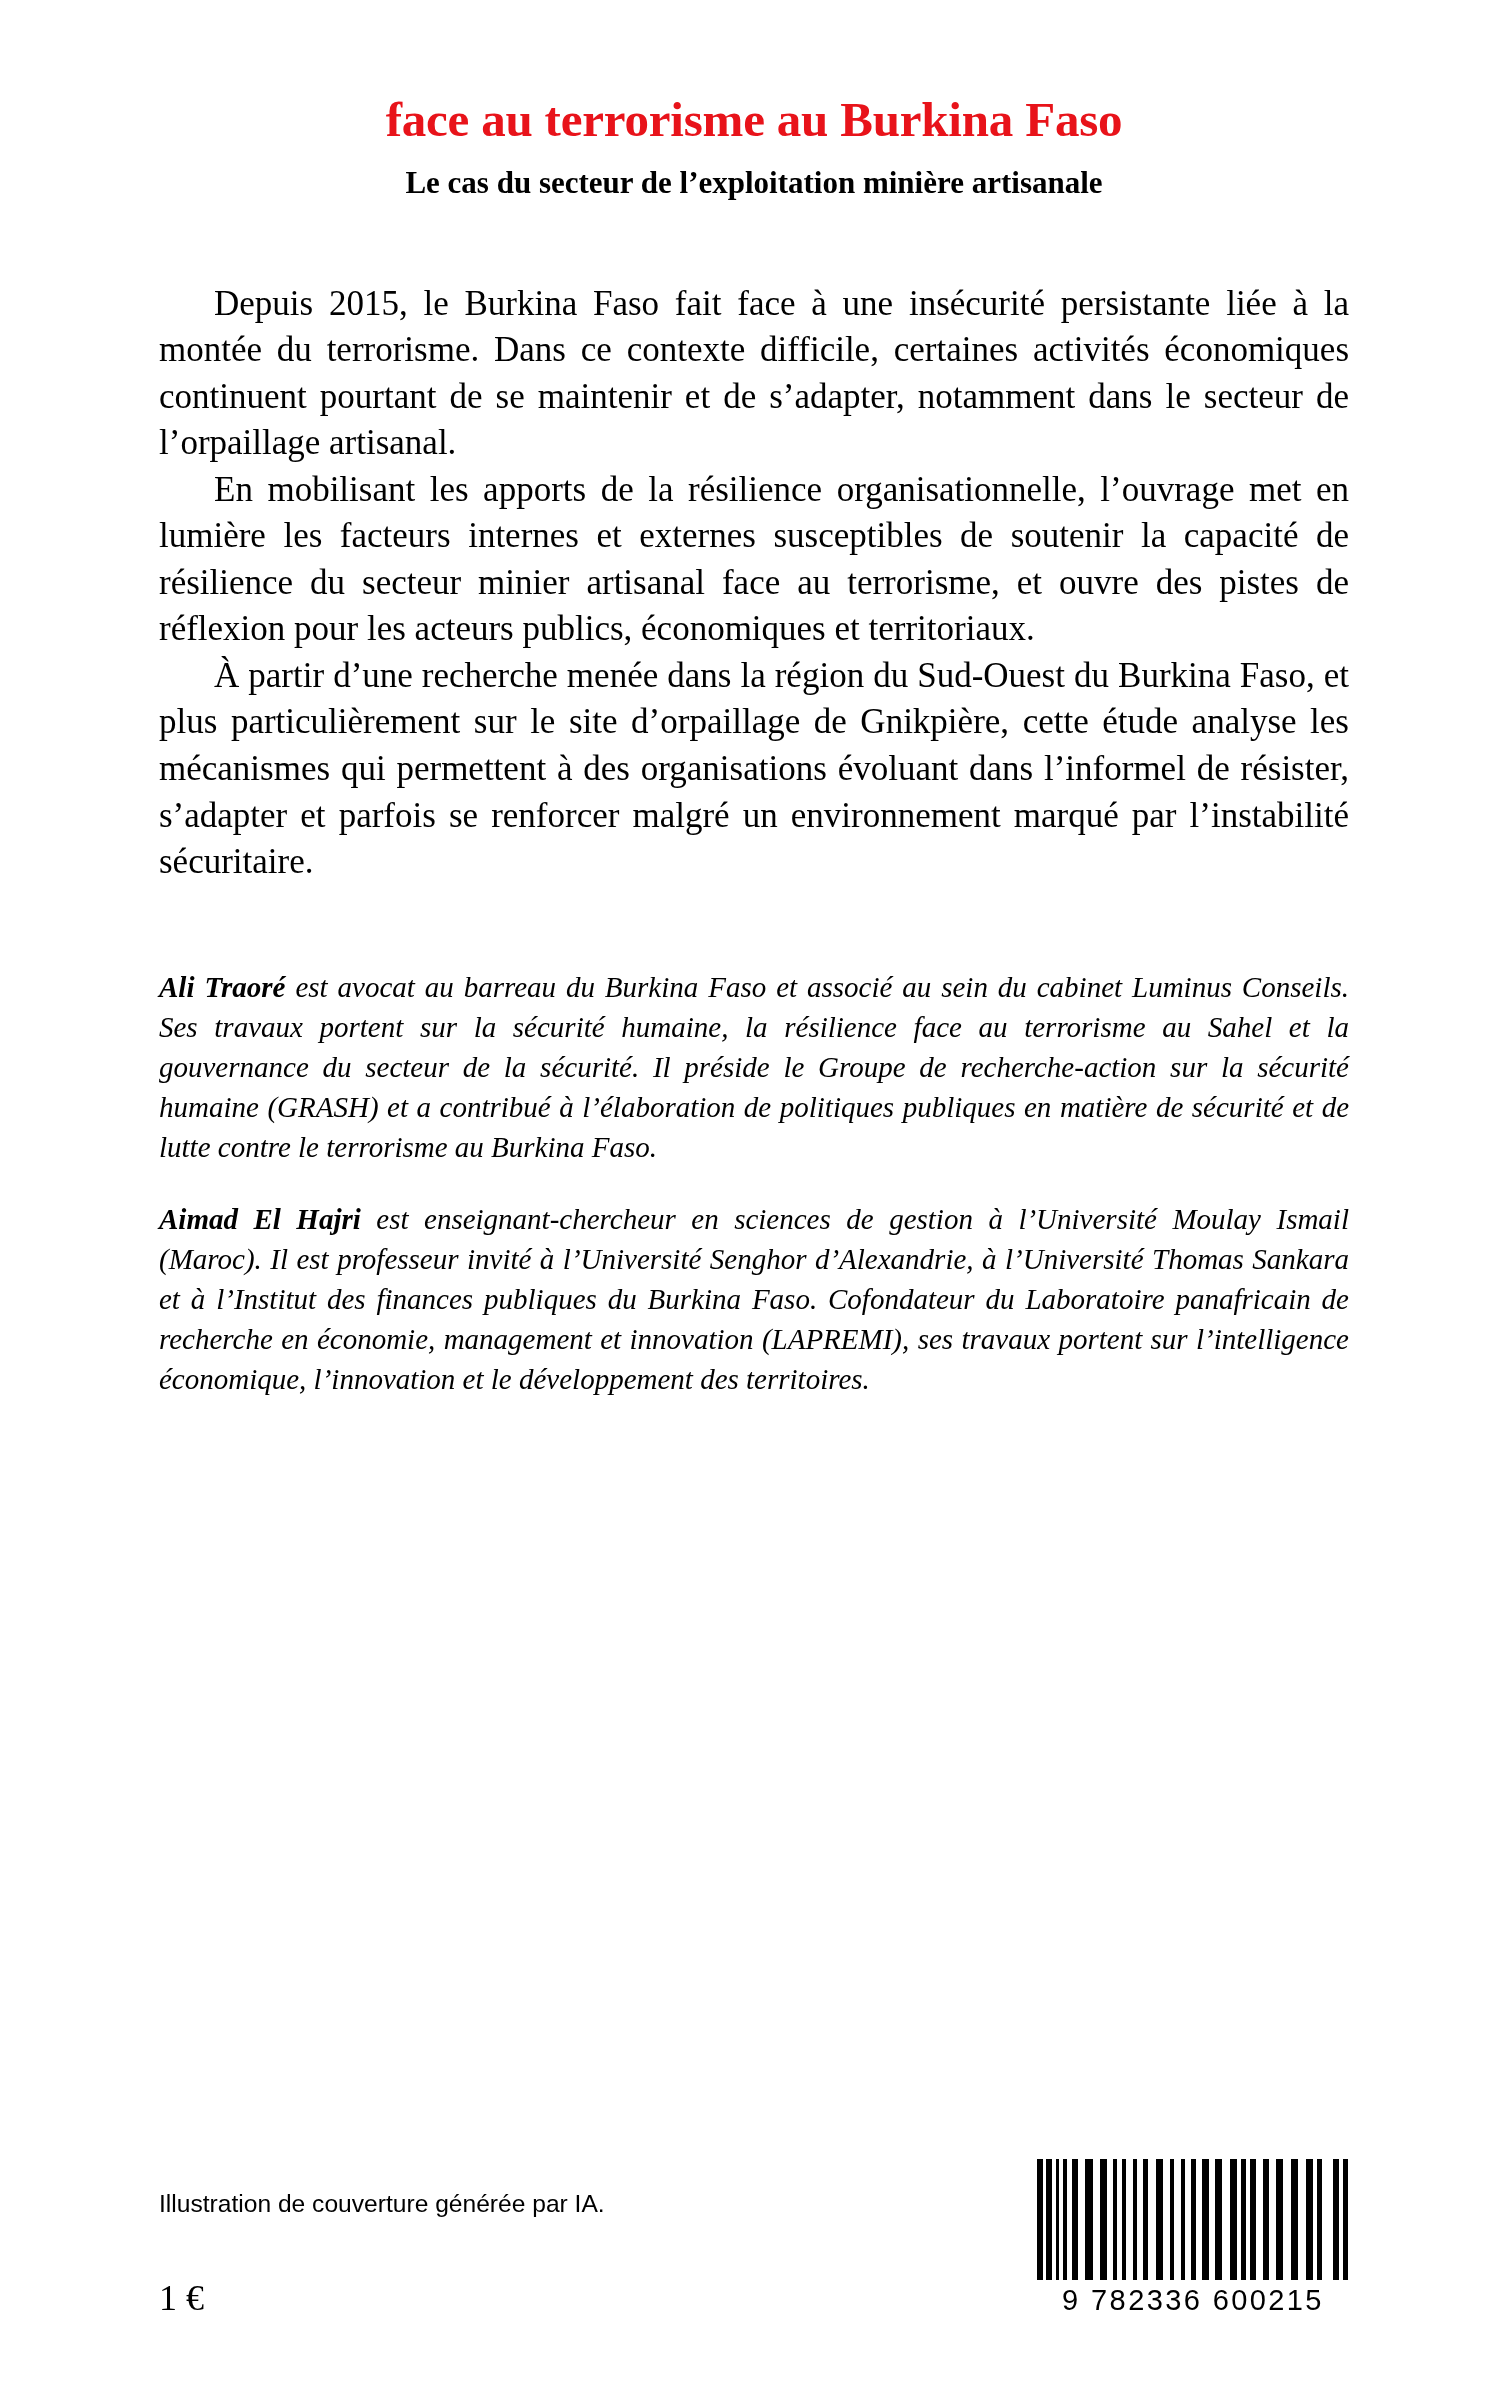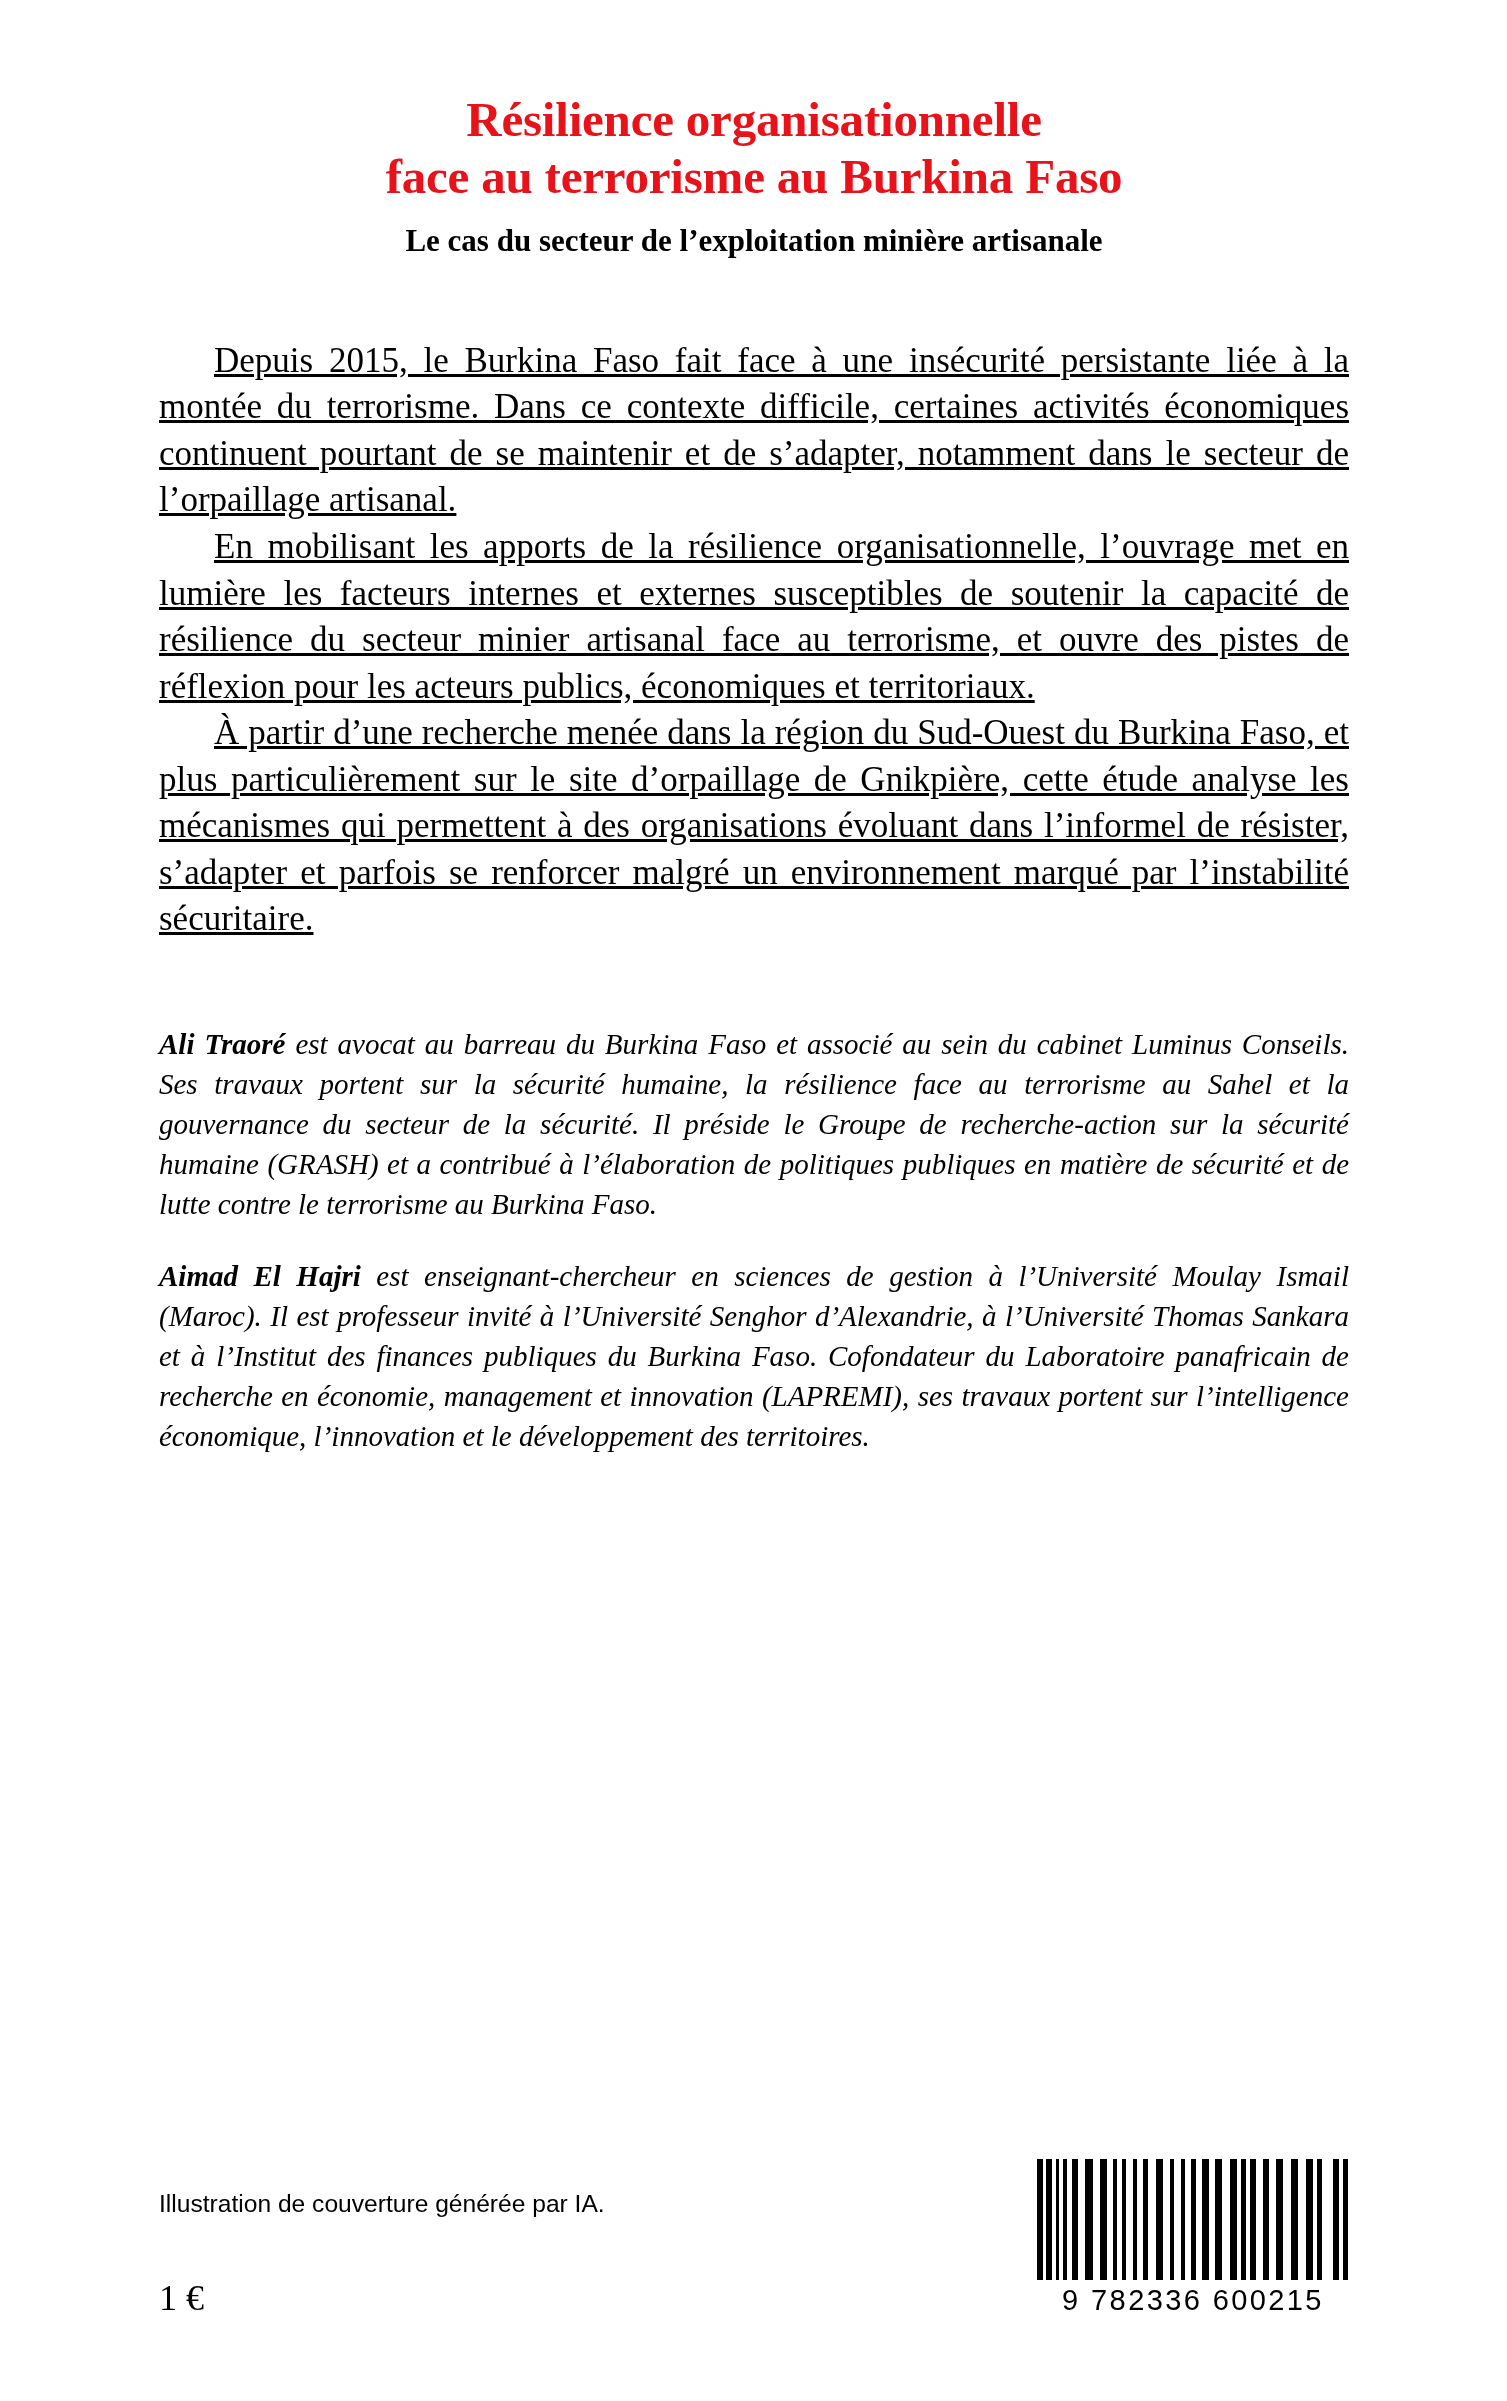--- a/index.html
+++ b/index.html
@@ -39,21 +39,20 @@
     font-weight: bold;
     font-size: 31px;
     line-height: 1.2;
   }
   .blurb {
     margin-top: 79px;
     font-size: 35px;
     line-height: 1.33;
     text-align: justify;
     text-justify: inter-word;
-    text-decoration: underline;
   }
   .blurb p {
     margin: 0;
     text-indent: 55px;
   }
   .bios {
     margin-top: 81px;
     font-style: italic;
     font-size: 29px;
     line-height: 1.38;
@@ -118,21 +117,20 @@
     white-space: nowrap;
   }
 </style>
 </head>
 <body>
 
 <div class="page">
 
   <div class="title-block">
     <div class="main-title">
-      <div>Résilience organisationnelle</div>
       <div>face au terrorisme au Burkina Faso</div>
     </div>
     <div class="subtitle">Le cas du secteur de l’exploitation minière artisanale</div>
   </div>
 
   <div class="blurb">
     <p>Depuis 2015, le Burkina Faso fait face à une insécurité persistante liée à la montée du terrorisme. Dans ce contexte difficile, certaines activités économiques continuent pourtant de se maintenir et de s’adapter, notamment dans le secteur de l’orpaillage artisanal.</p>
     <p>En mobilisant les apports de la résilience organisationnelle, l’ouvrage met en lumière les facteurs internes et externes susceptibles de soutenir la capacité de résilience du secteur minier artisanal face au terrorisme, et ouvre des pistes de réflexion pour les acteurs publics, économiques et territoriaux.</p>
     <p>À partir d’une recherche menée dans la région du Sud-Ouest du Burkina Faso, et plus particulièrement sur le site d’orpaillage de Gnikpière, cette étude analyse les mécanismes qui permettent à des organisations évoluant dans l’informel de résister, s’adapter et parfois se renforcer malgré un environnement marqué par l’instabilité sécuritaire.</p>
   </div>

